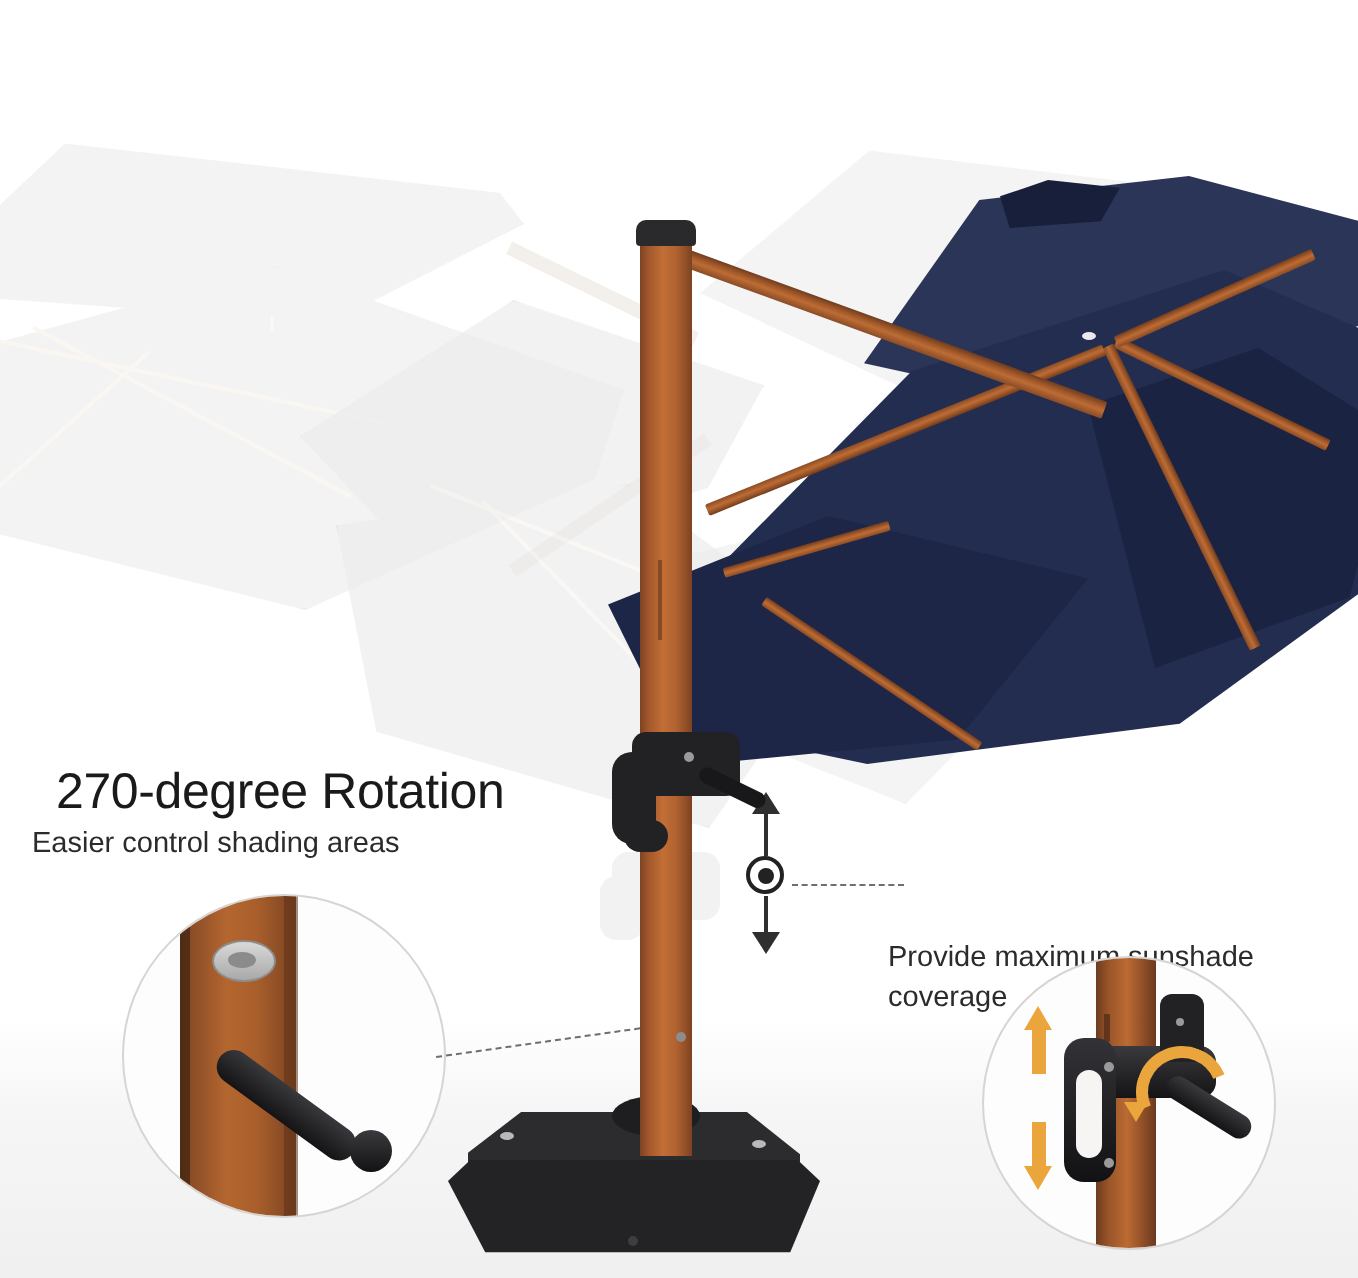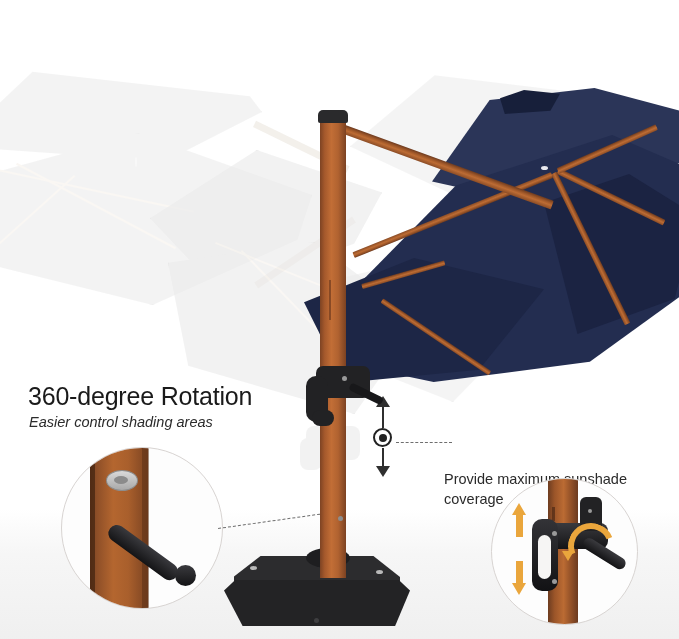--- a/index.html
+++ b/index.html
@@ -265,22 +265,22 @@
     <div class="base-front" style="left:0; top:24px; width:186px; height:48px;
          clip-path: polygon(6% 0%, 94% 0%, 100% 22%, 92% 96%, 10% 96%, 0% 22%);"></div>
     <div style="position:absolute; left:82px; top:-8px; width:44px; height:20px; border-radius:50%; background:#1e1e20;"></div>
     <div style="position:absolute; left:26px; top:10px; width:7px; height:4px; border-radius:50%; background:#b9b9b9;"></div>
     <div style="position:absolute; left:152px; top:14px; width:7px; height:4px; border-radius:50%; background:#b9b9b9;"></div>
     <div style="position:absolute; left:90px; top:62px; width:5px; height:5px; border-radius:50%; background:#3e3e40;"></div>
   </div>
 
   <div class="ground"></div>
 
-  <div class="headline" style="left:28px; top:382px;">360-degree Rotation</div>
-  <div class="subline" style="left:29px; top:413px; width:250px;font-style:italic;">Easier control shading areas</div>
+  <div class="headline" style="left:28px; top:382px;">270-degree Rotation</div>
+  <div class="subline" style="left:16px; top:413px; width:250px;">Easier control shading areas</div>
 
   <div class="subline" style="left:444px; top:422px; width:210px;margin-top:48px;">Provide maximum sunshade coverage</div>
 
   <div class="lvl-wrap" style="left:372px; top:396px; width:34px; height:84px;">
     <div class="lvl-head up" style="left:4px; top:0;"></div>
     <div class="lvl-stem" style="left:9.8px; top:10px; height:22px;"></div>
     <div class="lvl-dot" style="left:1px; top:32px;"></div>
     <div class="lvl-stem" style="left:9.8px; top:52px; height:20px;"></div>
     <div class="lvl-head dn" style="left:4px; top:70px;"></div>
   </div>

